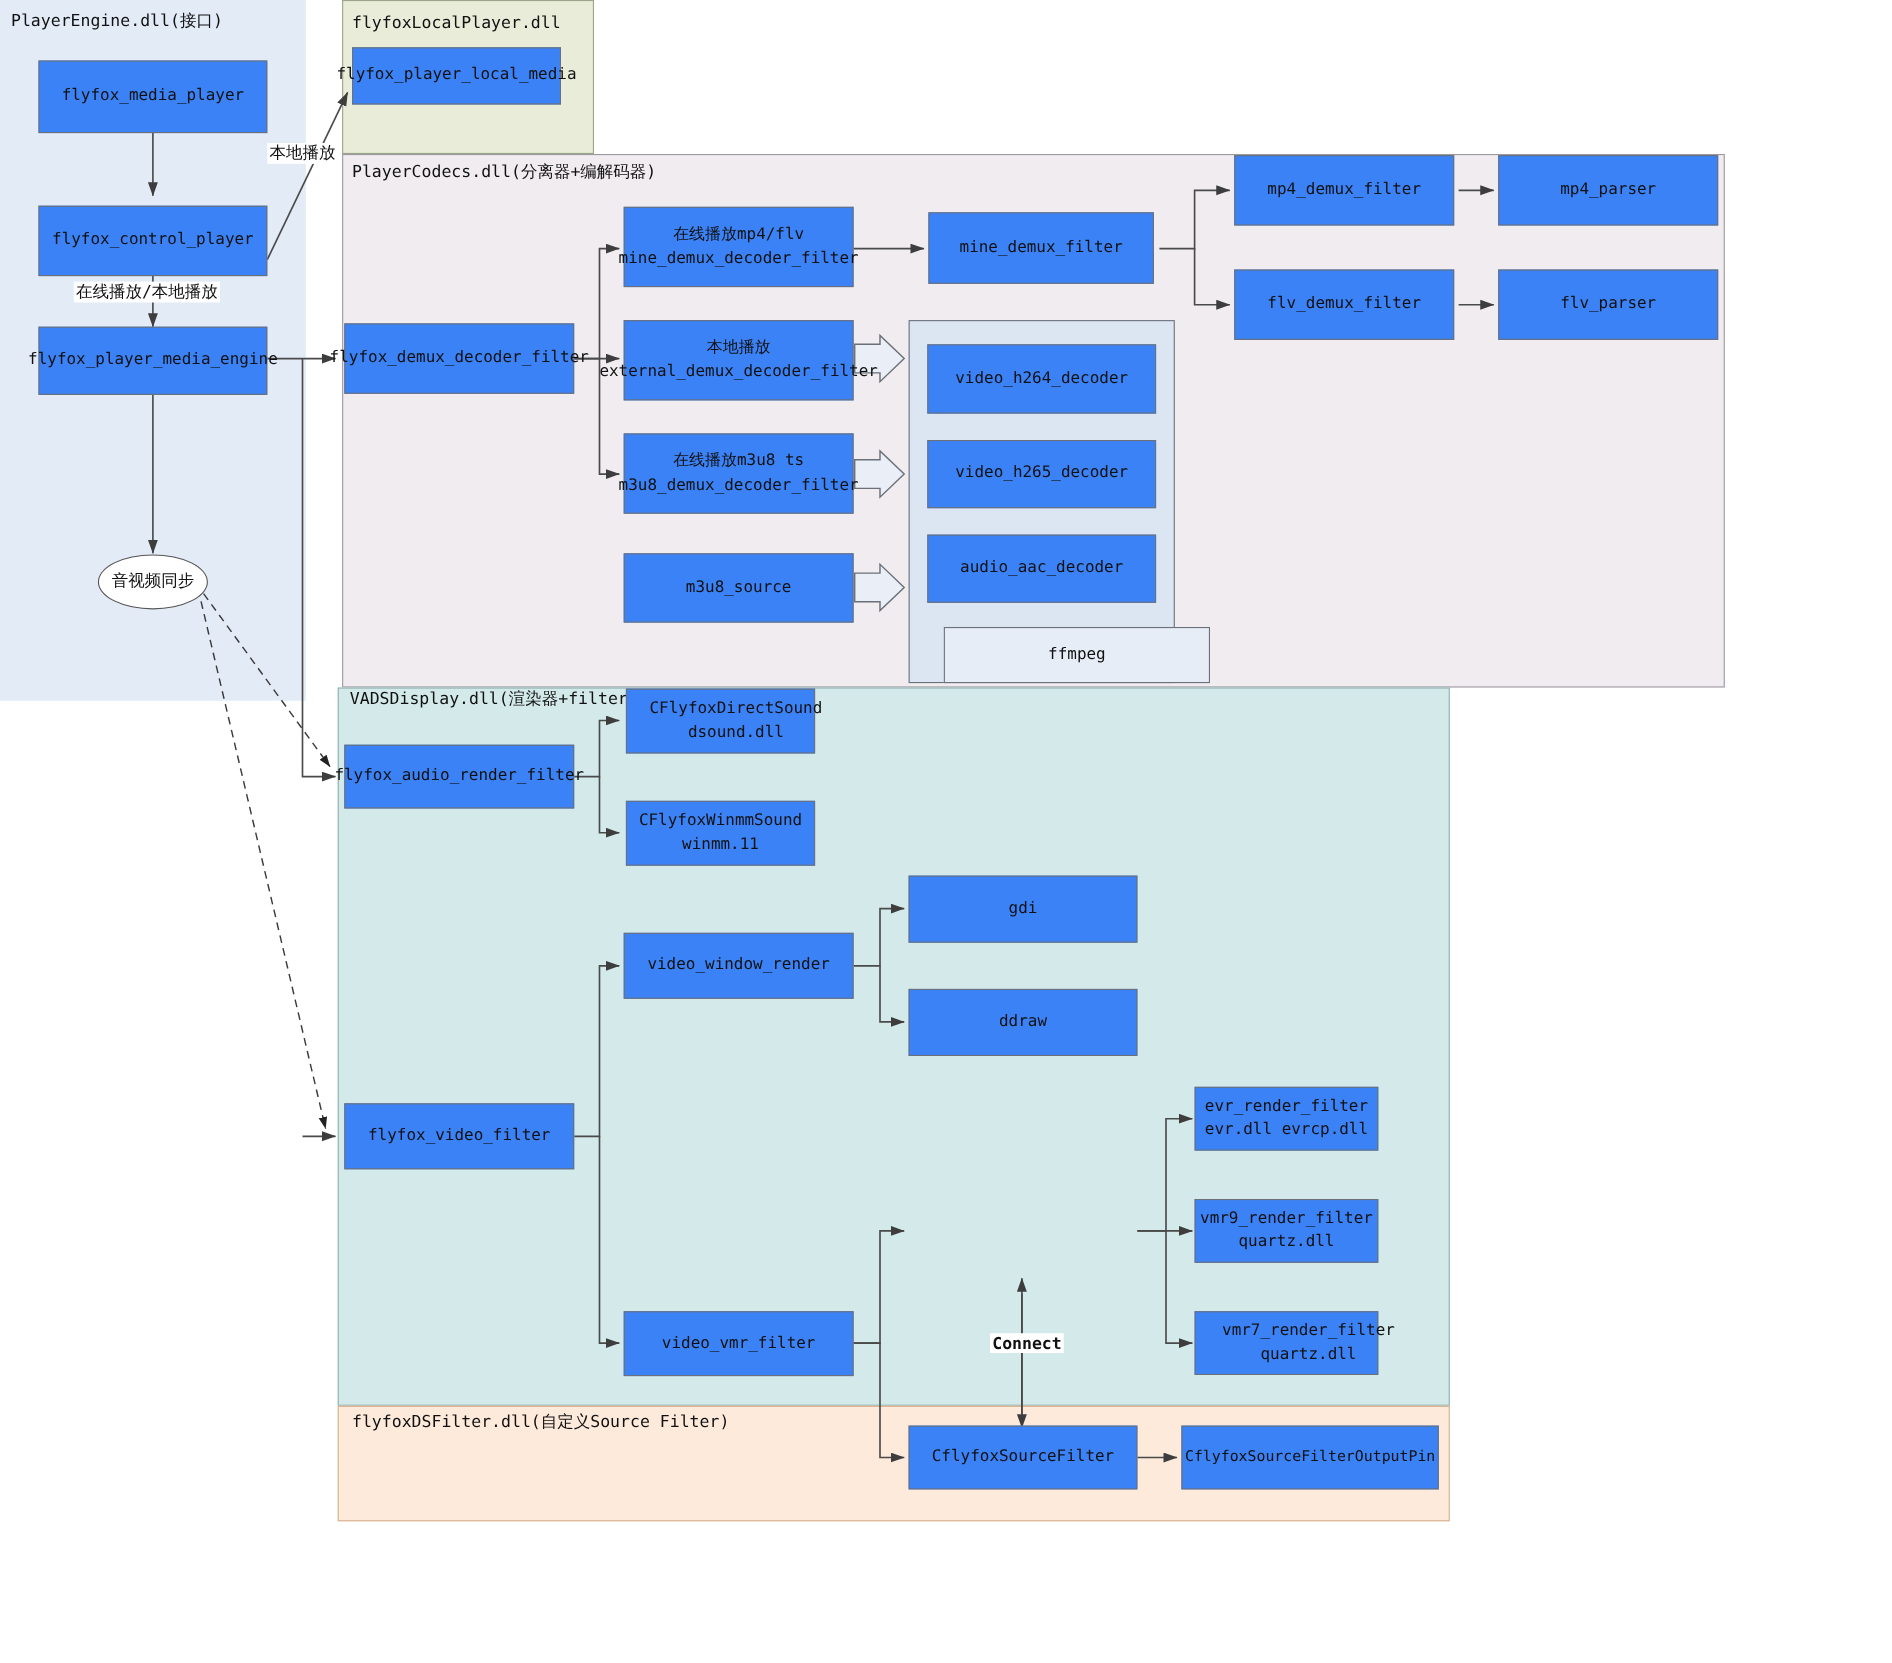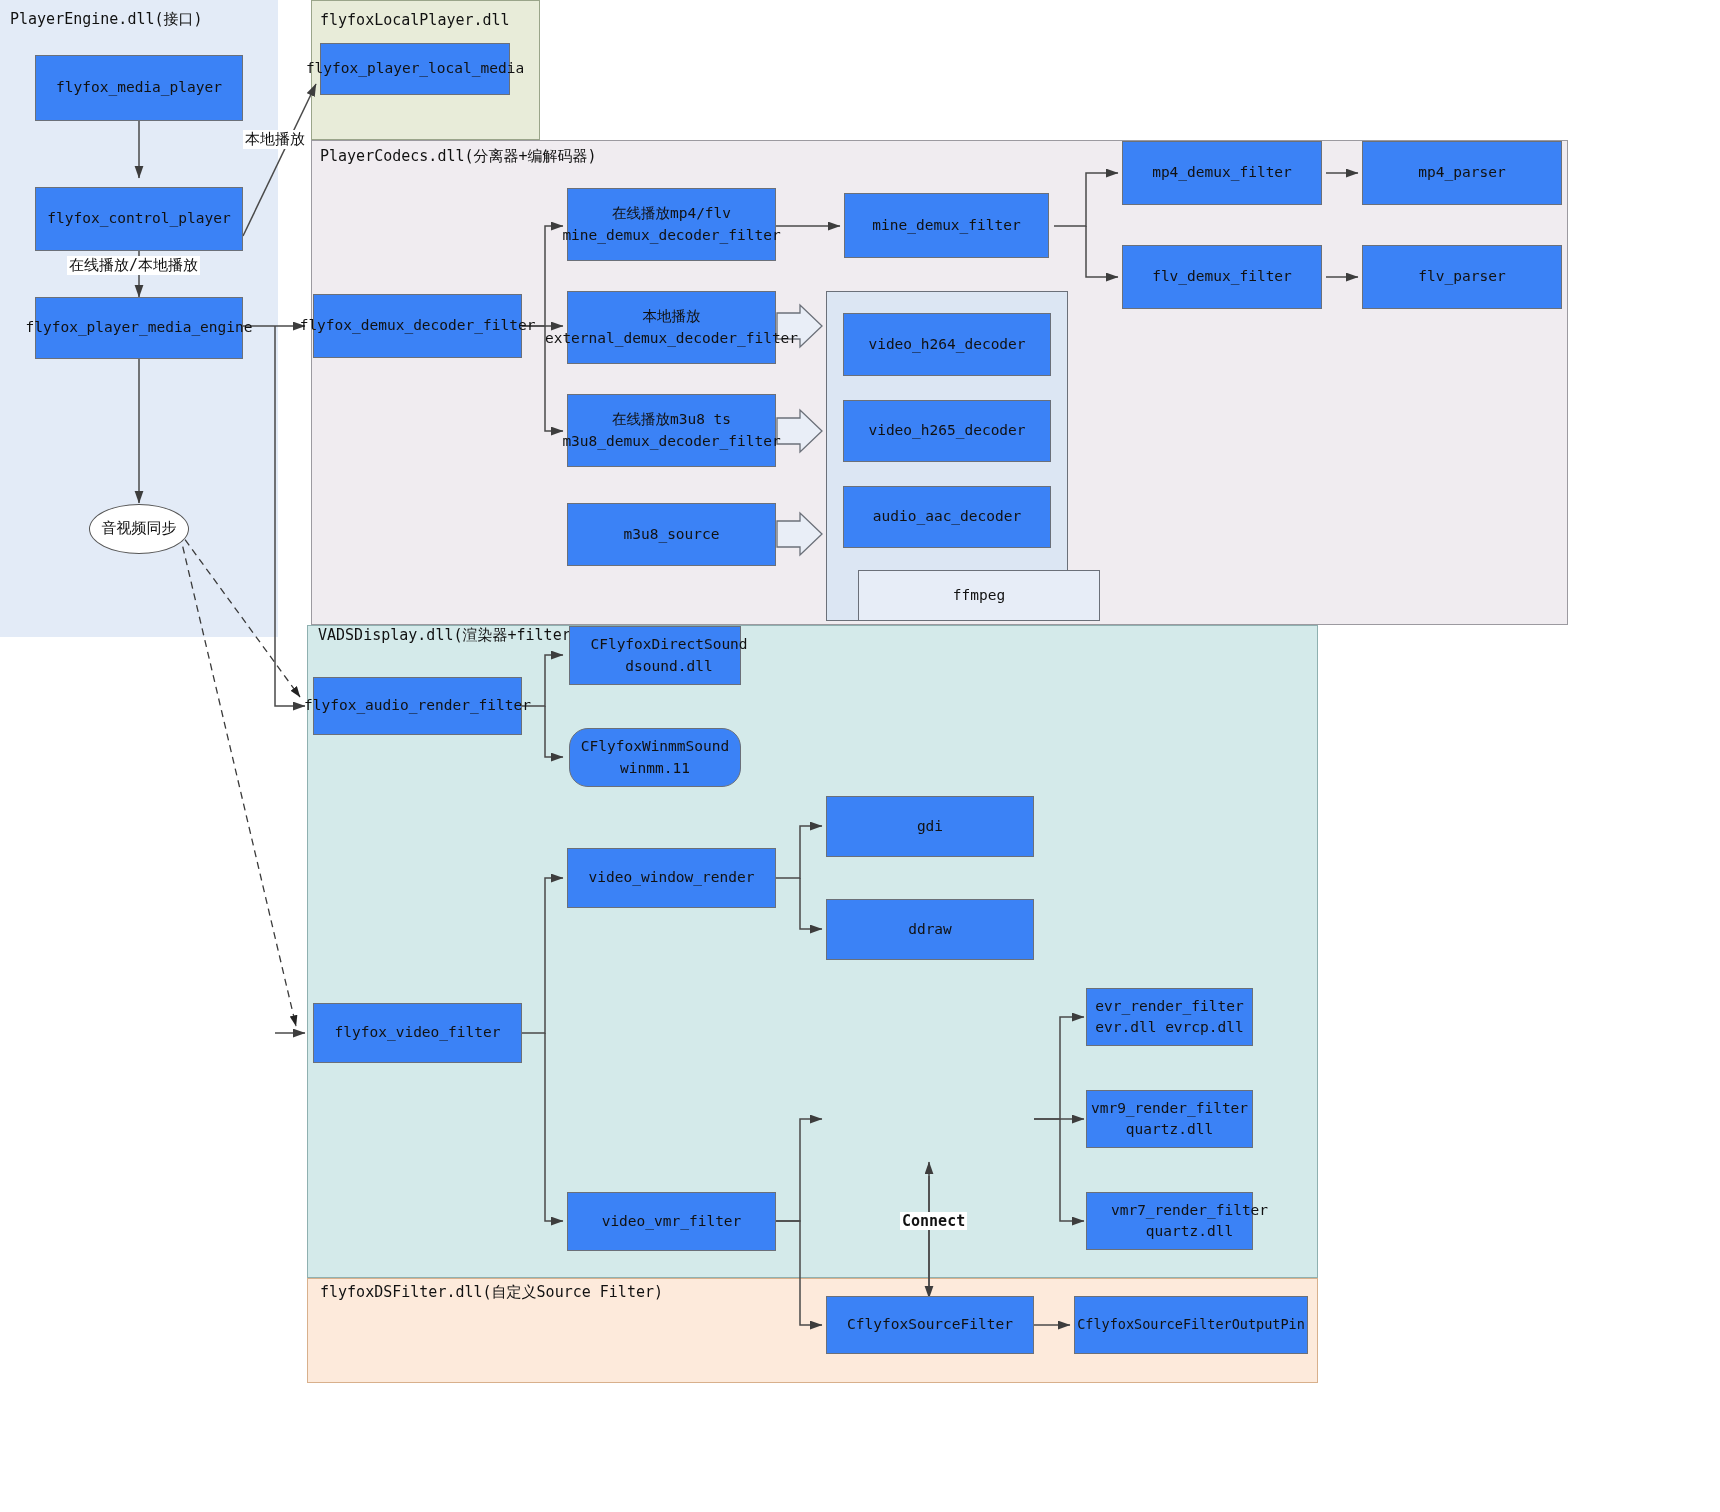--- a/index.html
+++ b/index.html
@@ -144,21 +144,21 @@
 
   <div class="group-box" style="left:826px;top:291px;width:242px;height:330px;"></div>
   <div class="node" style="left:843px;top:313px;width:208px;height:63px;">video_h264_decoder</div>
   <div class="node" style="left:843px;top:400px;width:208px;height:62px;">video_h265_decoder</div>
   <div class="node" style="left:843px;top:486px;width:208px;height:62px;">audio_aac_decoder</div>
   <div class="node" style="left:826px;top:570px;width:242px;height:51px;background:#e7edf7;margin-left:32px;">ffmpeg</div>
 
   <div class="node" style="left:313px;top:677px;width:209px;height:58px;">flyfox_audio_render_filter</div>
   <div class="node" style="left:569px;top:626px;width:172px;height:59px;padding-left:32px;">CFlyfoxDirectSound
 dsound.dll</div>
-  <div class="node" style="left:569px;top:728px;width:172px;height:59px;border-radius:19px;">CFlyfoxWinmmSound
+  <div class="node" style="left:569px;top:728px;width:172px;height:59px;">CFlyfoxWinmmSound
 winmm.11</div>
 
   <div class="node" style="left:313px;top:1003px;width:209px;height:60px;">flyfox_video_filter</div>
 
   <div class="node" style="left:567px;top:848px;width:209px;height:60px;">video_window_render</div>
   <div class="node" style="left:826px;top:796px;width:208px;height:61px;">gdi</div>
   <div class="node" style="left:826px;top:899px;width:208px;height:61px;">ddraw</div>
 
   <div class="node" style="left:567px;top:1192px;width:209px;height:59px;">video_vmr_filter</div>
 

